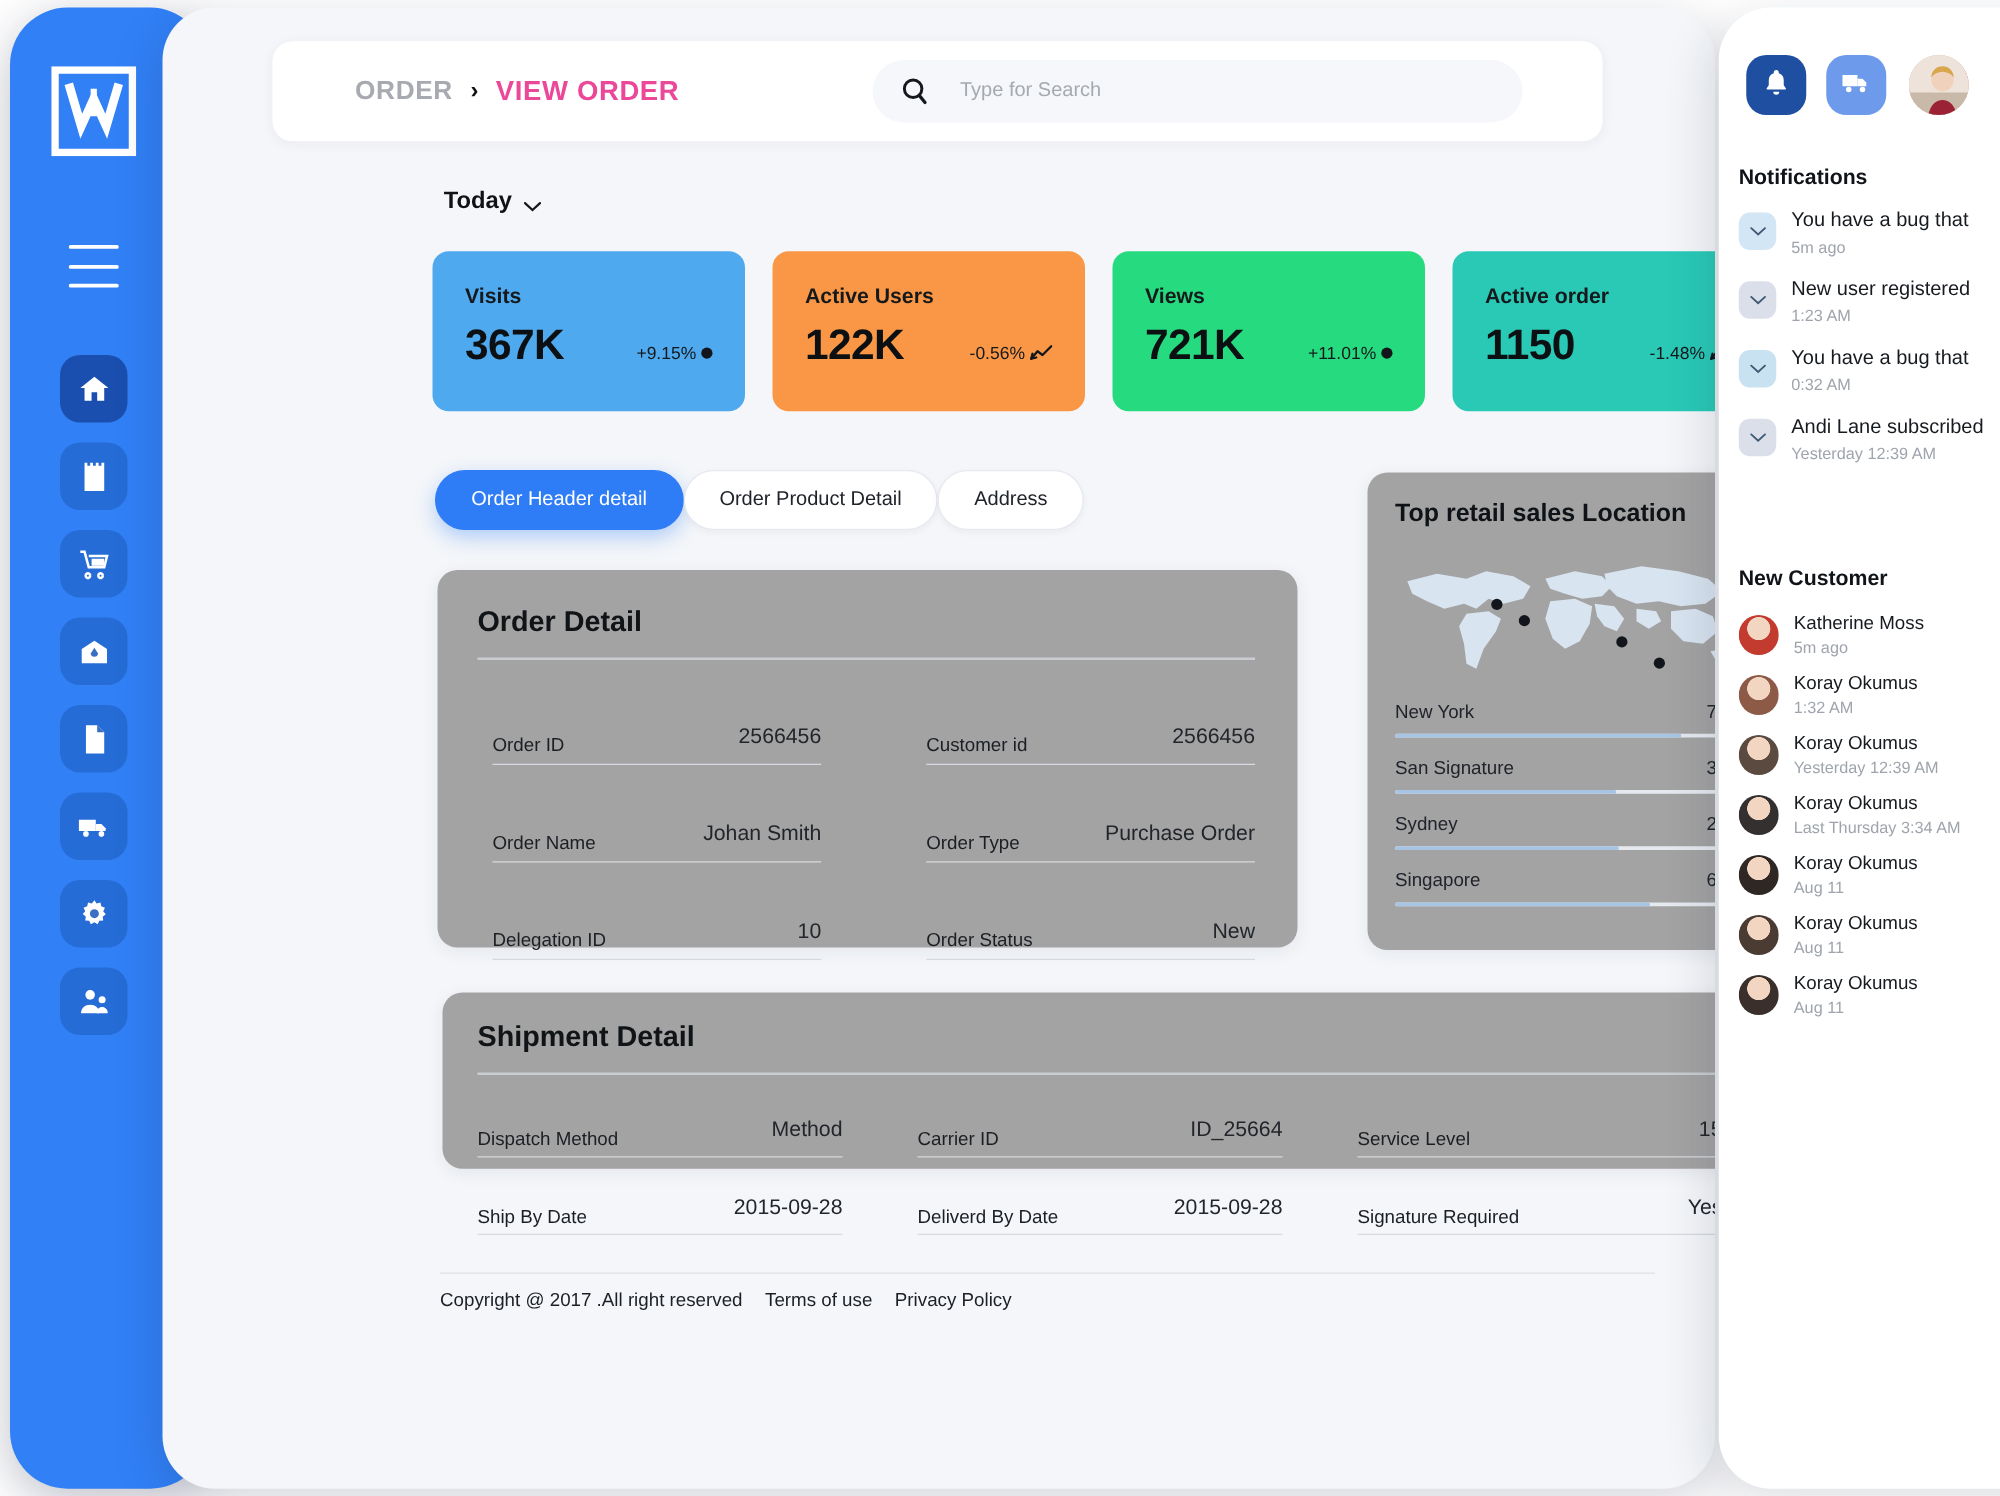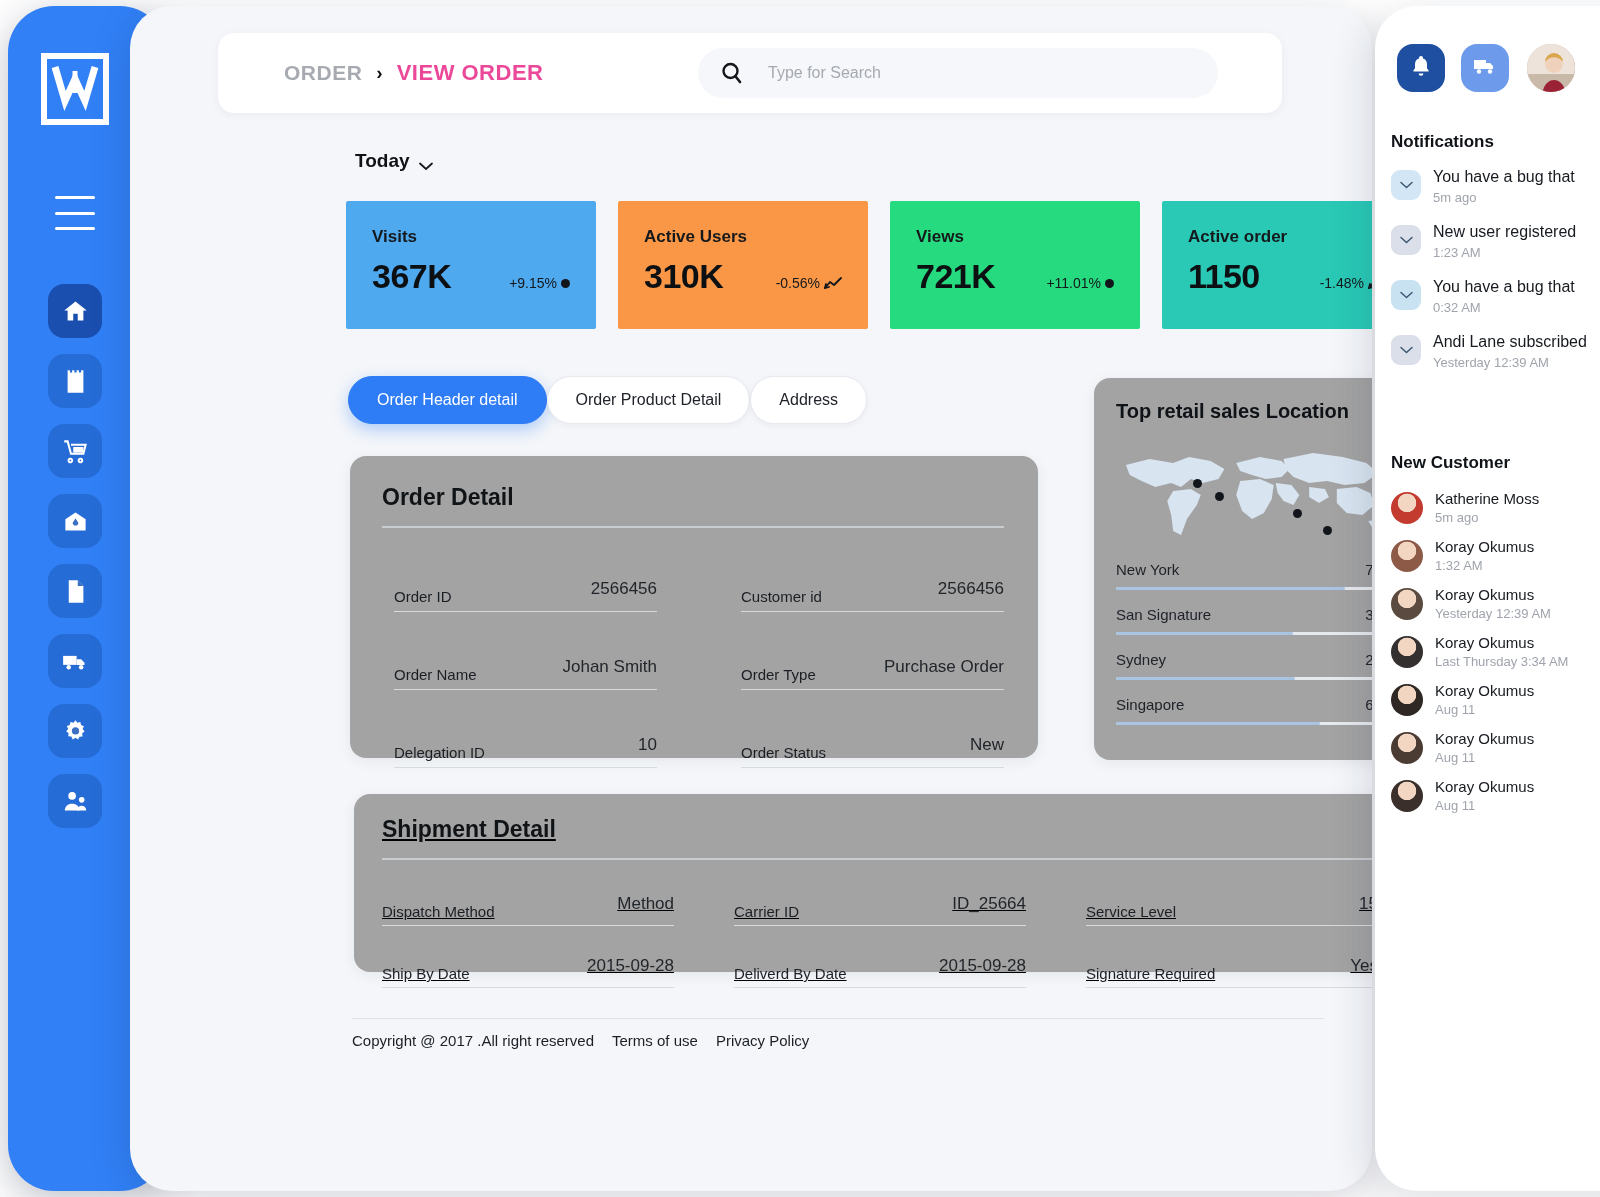--- a/index.html
+++ b/index.html
@@ -94,21 +94,21 @@
     display: flex; align-items: center; gap: 9px;
     cursor: pointer;
   }
   .today-label { font-size: 19px; font-weight: 700; color: #101214; }
   .chev { width: 14px; height: 9px; }
 
   
   .stats { position: absolute; left: 216px; top: 195px; display: flex; gap: 22px; }
   .stat {
     width: 250px; height: 128px;
-    border-radius: 2px;
+    border-radius: 13px;
     padding: 26px 22px 0 26px;
     position: relative;
   }
   .stat-title { font-size: 17px; font-weight: 700; color: #15191c; }
   .stat-row { display: flex; align-items: baseline; margin-top: 10px; }
   .stat-value { font-size: 34px; font-weight: 800; color: #0c1012; letter-spacing: -.5px; }
   .stat-delta { margin-left: auto; display: flex; align-items: center; gap: 4px; padding-right: 4px; }
   .stat-delta .pct { font-size: 14px; font-weight: 500; color: #14181b; }
   .spark { width: 18px; height: 14px; }
   .dotmark { width: 9px; height: 9px; border-radius: 50%; background: #12161a; }
@@ -151,21 +151,21 @@
   .map-dot { position: absolute; width: 9px; height: 9px; border-radius: 50%; background: #12161c; }
 
   .loc-row { margin-top: 16px; }
   .loc-head { display: flex; align-items: baseline; }
   .loc-name { font-size: 15px; color: #20242a; }
   .loc-val { margin-left: auto; font-size: 15px; color: #20242a; }
   .loc-track { margin-top: 9px; height: 3px; background: #E6EAEF; border-radius: 2px; }
   .loc-fill { height: 3px; background: #A8C4E3; border-radius: 2px; }
 
   
-  .ship-card { position: absolute; left: 224px; top: 788px; width: 1060px; height: 178px; padding: 22px 36px 0 28px; text-decoration: underline; }
+  .ship-card { position: absolute; left: 224px; top: 788px; width: 1060px; height: 141px; padding: 22px 36px 0 28px; }
   .ship-grid { display: grid; grid-template-columns: 1fr 1fr 1fr; column-gap: 60px; }
   .ship-field { position: relative; height: 62px; border-bottom: 1px solid #D6D9DE; display: flex; align-items: flex-end; }
   .ship-label { font-size: 15px; color: #1b1f24; padding-bottom: 5px; }
   .ship-value { margin-left: auto; font-size: 17px; color: #22262b; padding-bottom: 11px; }
 
   
   .foot-rule { position: absolute; left: 222px; top: 1012px; width: 972px; height: 1px; background: #DDE0E5; }
   .footer { position: absolute; left: 222px; top: 1026px; display: flex; align-items: center; gap: 18px; }
   .foot-copy { font-size: 15px; color: #1c2026; }
   .foot-link { font-size: 15px; color: #1c2026; cursor: pointer; }
@@ -320,21 +320,21 @@
           <div class="stat-value">367K</div>
           <div class="stat-delta">
             <span class="pct">+9.15%</span>
             <span class="dotmark"></span>
           </div>
         </div>
       </div>
       <div class="stat" id="stat1" style="background: rgb(249, 151, 70);">
         <div class="stat-title">Active Users</div>
         <div class="stat-row">
-          <div class="stat-value">310K</div>
+          <div class="stat-value">122K</div>
           <div class="stat-delta">
             <span class="pct">-0.56%</span>
             <span class="spark">
               <svg viewBox="0 0 18 14">
                   <path d="M1 12 L6 6 L10 9 L17 2" fill="none" stroke="#12161a" stroke-width="1.8" stroke-linecap="round" stroke-linejoin="round"></path>
                   <path d="M1 12 L5 11 M1 12 L2 8" fill="none" stroke="#12161a" stroke-width="1.8" stroke-linecap="round"></path>
                 </svg>
             </span>
           </div>
         </div>

